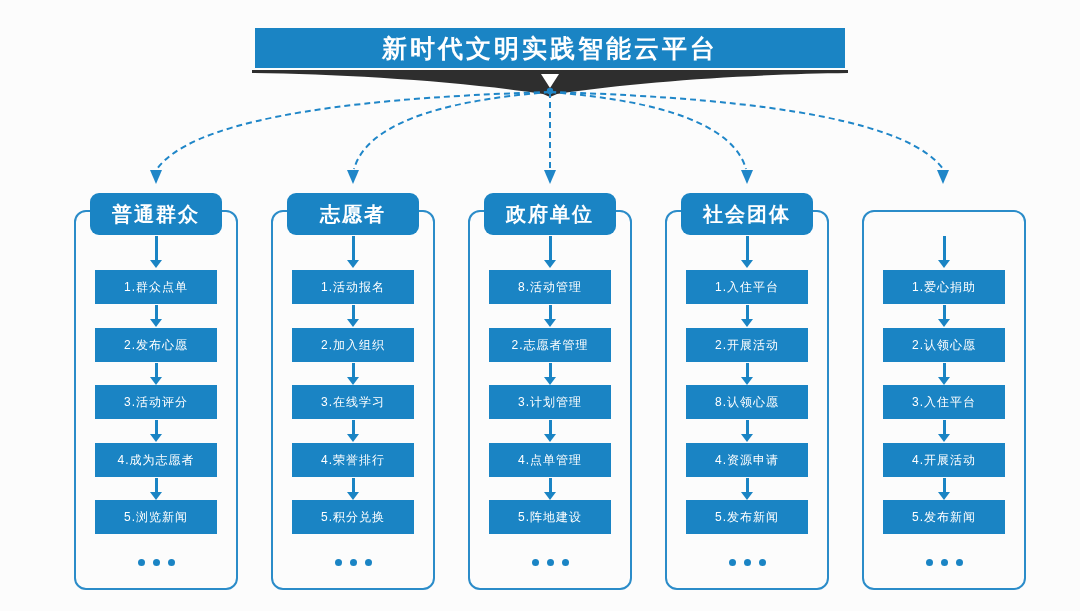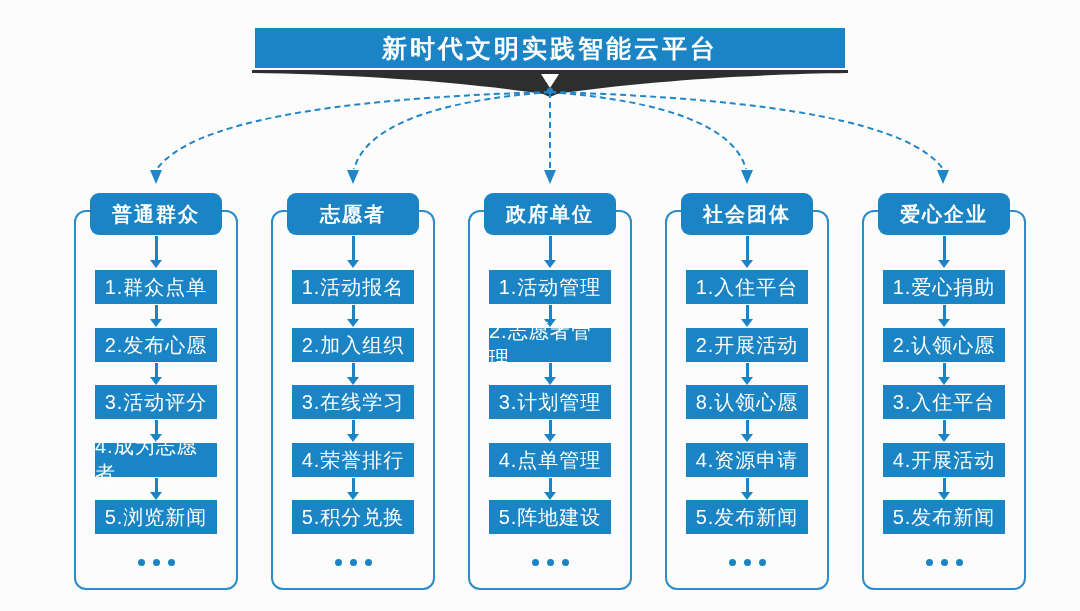--- a/index.html
+++ b/index.html
@@ -32,21 +32,21 @@
   .col-header{
     position:absolute;top:-19px;left:50%;margin-left:-66px;
     width:132px;height:42px;border-radius:9px;
     background:#1a84c4;color:#fff;
     font-size:20px;font-weight:700;letter-spacing:2px;
     display:flex;align-items:center;justify-content:center;
     z-index:5;
   }
   .step{
     position:absolute;left:50%;margin-left:-61px;width:122px;height:34px;
-    background:#1a84c4;color:#fff;font-size:20px;letter-spacing:1px;
+    background:#1a84c4;color:#fff;font-size:12px;letter-spacing:1px;
     display:flex;align-items:center;justify-content:center;
   }
   .s0{top:58px}.s1{top:116px}.s2{top:173px}.s3{top:231px}.s4{top:288px}
   
   .v-arrow{
     position:absolute;left:50%;margin-left:-1.5px;width:3px;background:#1a84c4;
   }
   .v-arrow:after{
     content:"";position:absolute;left:50%;bottom:-8px;margin-left:-6px;
     border-left:6px solid transparent;border-right:6px solid transparent;
@@ -131,21 +131,21 @@
     <div class="dots">
         <i></i>
         <i></i>
         <i></i>
       </div>
   </div>
 
   <div class="col c2">
     <div class="col-header">政府单位</div>
     <div class="v-arrow a-head"></div>
-    <div class="step s0">1.活动管理</div>
+    <div class="step s0">8.活动管理</div>
     <div class="v-arrow a0"></div>
     <div class="step s1">2.志愿者管理</div>
     <div class="v-arrow a1"></div>
     <div class="step s2">3.计划管理</div>
     <div class="v-arrow a2"></div>
     <div class="step s3">4.点单管理</div>
     <div class="v-arrow a3"></div>
     <div class="step s4">5.阵地建设</div>
     <div class="dots">
         <i></i>
@@ -167,21 +167,20 @@
     <div class="v-arrow a3"></div>
     <div class="step s4">5.发布新闻</div>
     <div class="dots">
         <i></i>
         <i></i>
         <i></i>
       </div>
   </div>
 
   <div class="col c4">
-    <div class="col-header">爱心企业</div>
     <div class="v-arrow a-head"></div>
     <div class="step s0">1.爱心捐助</div>
     <div class="v-arrow a0"></div>
     <div class="step s1">2.认领心愿</div>
     <div class="v-arrow a1"></div>
     <div class="step s2">3.入住平台</div>
     <div class="v-arrow a2"></div>
     <div class="step s3">4.开展活动</div>
     <div class="v-arrow a3"></div>
     <div class="step s4">5.发布新闻</div>

